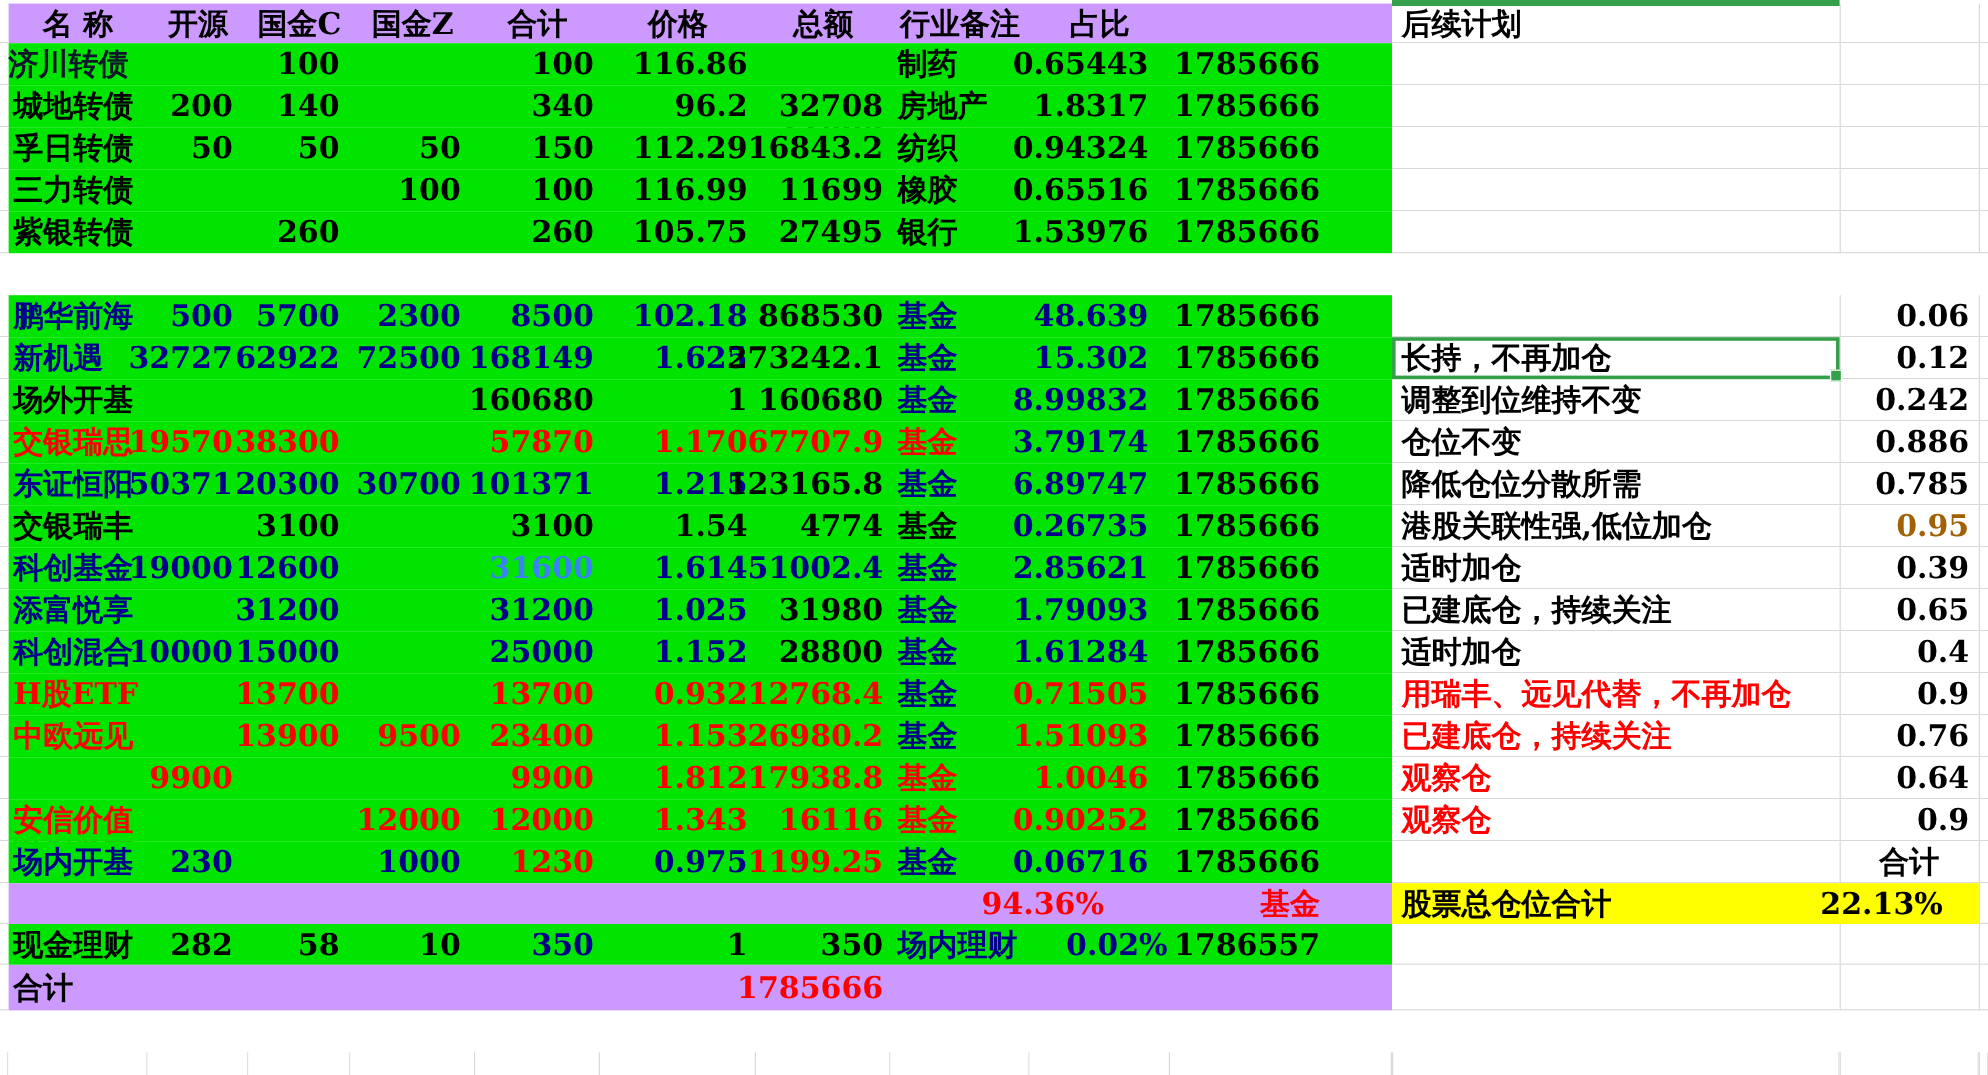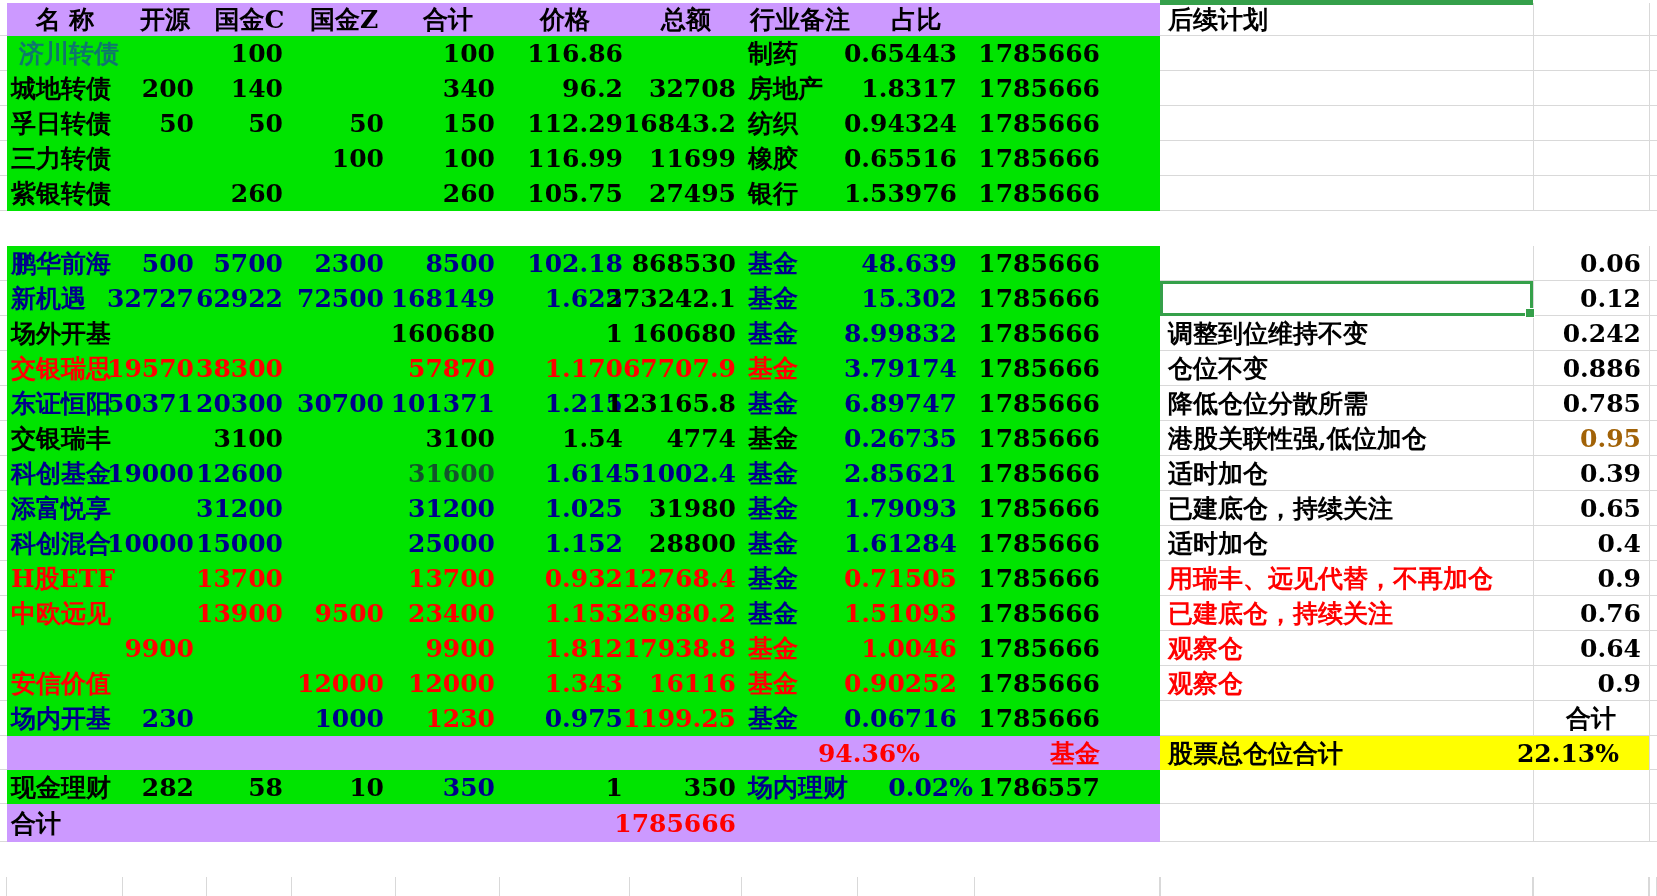--- a/index.html
+++ b/index.html
@@ -44,21 +44,21 @@
       <div class="cell a-c" style="left: 742px; width: 116px; color: rgb(0, 0, 0);">行业备注</div>
       <div class="cell a-c" style="left: 858px; width: 117px; color: rgb(0, 0, 0);">占比</div>
       <div class="cell a-l" style="left: 1160px; width: 373px; padding-left: 8px; color: rgb(0, 0, 0);">后续计划</div>
     </div>
     <div class="row" style="top: 36px; height: 35px;">
       <div class="fill" style="left: 7px; width: 1153px; background: rgb(0, 228, 0);"></div>
       <div class="wcell" style="left: 0px; width: 7px;"></div>
       <div class="wcell" style="left: 1160px; width: 373px;"></div>
       <div class="wcell vleft" style="left: 1533px; width: 116px;"></div>
       <div class="wcell vleft" style="left: 1649px; width: 8px;"></div>
-      <div class="cell a-l" style="left: 7px; width: 116px; padding-left: 12px; color: #0f766e;">济川转债</div>
+      <div class="cell a-l" style="left: 7px; width: 116px; padding-left: 0; color: #0f172a;">济川转债</div>
       <div class="cell a-r" style="left: 207px; width: 85px; padding-right: 9px; color: rgb(0, 0, 0);">100</div>
       <div class="cell a-r" style="left: 396px; width: 104px; padding-right: 5px; color: rgb(0, 0, 0);">100</div>
       <div class="cell a-r" style="left: 500px; width: 130px; padding-right: 7px; color: rgb(0, 0, 0);">116.86</div>
       <div class="cell a-r" style="left: 630px; width: 112px; padding-right: 6px; color: rgb(0, 0, 0); margin-top: 47px;">11686</div>
       <div class="cell a-l" style="left: 742px; width: 116px; padding-left: 6px; color: rgb(0, 0, 0);">制药</div>
       <div class="cell a-r" style="left: 858px; width: 117px; padding-right: 18px; color: rgb(0, 0, 0);">0.65443</div>
       <div class="cell a-r" style="left: 975px; width: 185px; padding-right: 60px; color: rgb(0, 0, 0);">1785666</div>
     </div>
     <div class="row" style="top: 71px; height: 35px;">
       <div class="fill" style="left: 7px; width: 1153px; background: rgb(0, 228, 0);"></div>
@@ -150,20 +150,21 @@
       <div class="cell a-l" style="left: 7px; width: 116px; padding-left: 4px; color: rgb(0, 0, 139);">新机遇</div>
       <div class="cell a-r" style="left: 123px; width: 84px; padding-right: 13px; color: rgb(0, 0, 139);">32727</div>
       <div class="cell a-r" style="left: 207px; width: 85px; padding-right: 9px; color: rgb(0, 0, 139);">62922</div>
       <div class="cell a-r" style="left: 292px; width: 104px; padding-right: 12px; color: rgb(0, 0, 139);">72500</div>
       <div class="cell a-r" style="left: 396px; width: 104px; padding-right: 5px; color: rgb(0, 0, 139);">168149</div>
       <div class="cell a-r" style="left: 500px; width: 130px; padding-right: 7px; color: rgb(0, 0, 139);">1.625</div>
       <div class="cell a-r" style="left: 630px; width: 112px; padding-right: 6px; color: rgb(0, 0, 0);">273242.1</div>
       <div class="cell a-l" style="left: 742px; width: 116px; padding-left: 6px; color: rgb(0, 0, 139);">基金</div>
       <div class="cell a-r" style="left: 858px; width: 117px; padding-right: 18px; color: rgb(0, 0, 139);">15.302</div>
       <div class="cell a-r" style="left: 975px; width: 185px; padding-right: 60px; color: rgb(0, 0, 0);">1785666</div>
+      <div class="cell a-l" style="left: 1160px; width: 373px; padding-left: 8px; color: rgb(0, 0, 0);">长持，不再加仓</div>
       <div class="selbox" style="left: 1160px; top: 0px; width: 373px; height: 35px;">
         <div class="selhandle"></div>
       </div>
       <div class="cell a-r" style="left: 1533px; width: 116px; padding-right: 8px; color: rgb(0, 0, 0);">0.12</div>
     </div>
     <div class="row" style="top: 316px; height: 35px;">
       <div class="fill" style="left: 7px; width: 1153px; background: rgb(0, 228, 0);"></div>
       <div class="wcell" style="left: 0px; width: 7px;"></div>
       <div class="wcell" style="left: 1160px; width: 373px;"></div>
       <div class="wcell vleft" style="left: 1533px; width: 116px;"></div>
@@ -234,21 +235,21 @@
     </div>
     <div class="row" style="top: 456px; height: 35px;">
       <div class="fill" style="left: 7px; width: 1153px; background: rgb(0, 228, 0);"></div>
       <div class="wcell" style="left: 0px; width: 7px;"></div>
       <div class="wcell" style="left: 1160px; width: 373px;"></div>
       <div class="wcell vleft" style="left: 1533px; width: 116px;"></div>
       <div class="wcell vleft" style="left: 1649px; width: 8px;"></div>
       <div class="cell a-l" style="left: 7px; width: 116px; padding-left: 4px; color: rgb(0, 0, 139);">科创基金</div>
       <div class="cell a-r" style="left: 123px; width: 84px; padding-right: 13px; color: rgb(0, 0, 139);">19000</div>
       <div class="cell a-r" style="left: 207px; width: 85px; padding-right: 9px; color: rgb(0, 0, 139);">12600</div>
-      <div class="cell a-r" style="left: 396px; width: 104px; padding-right: 5px; color: #14532d;">31600</div>
+      <div class="cell a-r" style="left: 396px; width: 104px; padding-right: 5px; color: #3b82f6;">31600</div>
       <div class="cell a-r" style="left: 500px; width: 130px; padding-right: 7px; color: rgb(0, 0, 139);">1.614</div>
       <div class="cell a-r" style="left: 630px; width: 112px; padding-right: 6px; color: rgb(0, 0, 139);">51002.4</div>
       <div class="cell a-l" style="left: 742px; width: 116px; padding-left: 6px; color: rgb(0, 0, 139);">基金</div>
       <div class="cell a-r" style="left: 858px; width: 117px; padding-right: 18px; color: rgb(0, 0, 139);">2.85621</div>
       <div class="cell a-r" style="left: 975px; width: 185px; padding-right: 60px; color: rgb(0, 0, 0);">1785666</div>
       <div class="cell a-l" style="left: 1160px; width: 373px; padding-left: 8px; color: rgb(0, 0, 0);">适时加仓</div>
       <div class="cell a-r" style="left: 1533px; width: 116px; padding-right: 8px; color: rgb(0, 0, 0);">0.39</div>
     </div>
     <div class="row" style="top: 491px; height: 35px;">
       <div class="fill" style="left: 7px; width: 1153px; background: rgb(0, 228, 0);"></div>

